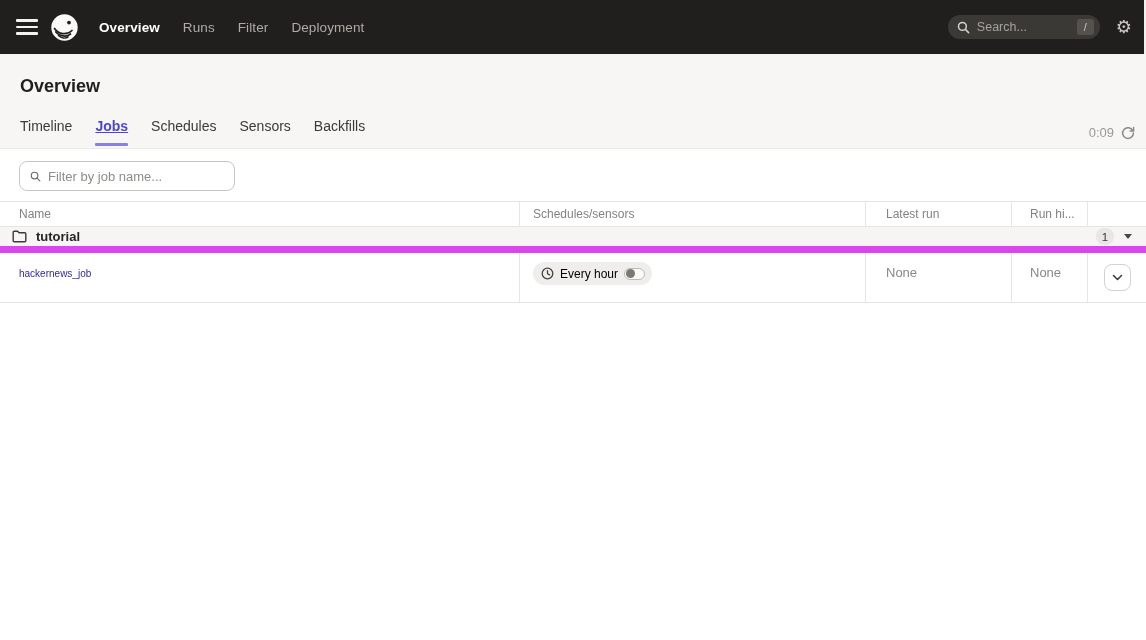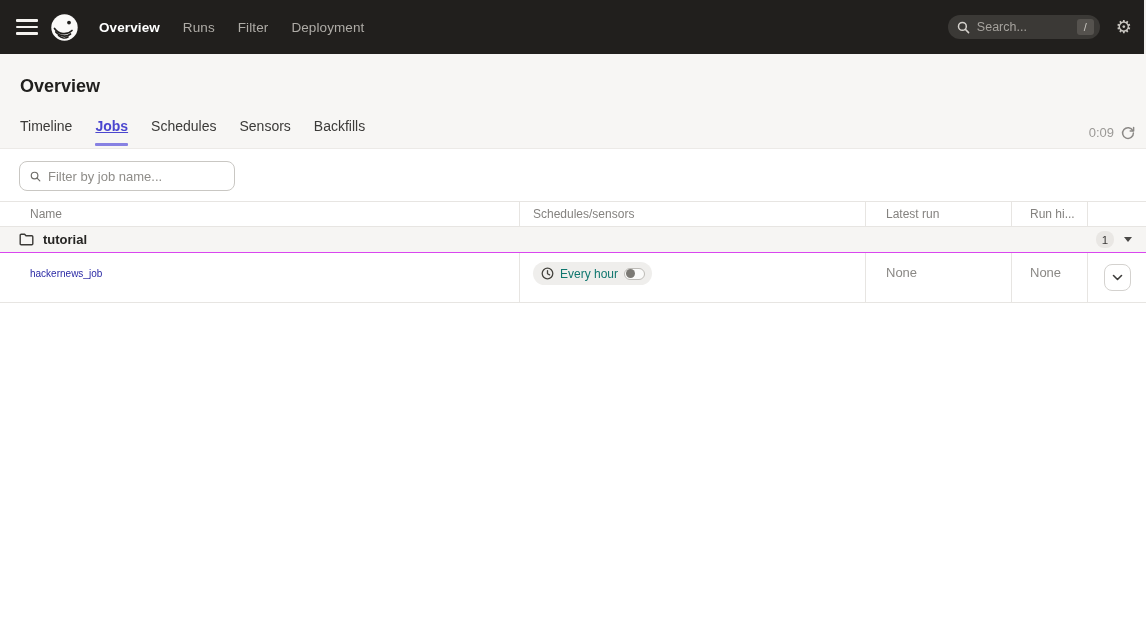--- a/index.html
+++ b/index.html
@@ -37,41 +37,41 @@
   .filter-wrap { padding:12px 0 0 19px; }
   .filter-box { width:216px; height:30px; border:1px solid #c9c7c3; border-radius:8px; background:#fff; display:flex; align-items:center; padding:0 10px; }
   .filter-box input { border:none; outline:none; flex:1; font-size:13px; color:#33322f; margin-left:7px; font-family:"Liberation Sans", sans-serif; background:transparent; }
   .filter-box input::placeholder { color:#8f8d89; }
 
   
   .jobs-table { margin-top:10px; width:1146px; font-size:13px; }
   .thead { display:flex; height:26px; border-top:1px solid #e7e5e2; border-bottom:1px solid #e7e5e2; align-items:center; }
   .th { font-size:12px; color:#84827f; height:100%; display:flex; align-items:center; border-right:1px solid #e7e5e2; white-space:nowrap; overflow:hidden; }
   .th:last-child { border-right:none; }
-  .col-name { flex:0 0 520px; padding-left:30px; }
+  .col-name { flex:0 0 520px; padding-left:19px; }
   .col-sched { flex:0 0 346px; padding-left:13px; }
   .col-latest { flex:0 0 146px; padding-left:20px; }
   .col-runhist { flex:0 0 76px; padding-left:18px; }
   .col-actions { flex:1 1 auto; }
 
-  .group-row { display:flex; align-items:center; height:26px; background:#f6f5f3; border-bottom:1px solid #d946ef; padding:0 14px 0 19px; }
+  .group-row { display:flex; align-items:center; height:26px; background:#f6f5f3; border-bottom:7px solid #d946ef; padding:0 14px 0 12px; }
   .group-left { display:flex; align-items:center; gap:9px; cursor:pointer; }
   .group-name { font-size:13px; font-weight:700; color:#262523; }
   .group-right { margin-left:auto; display:flex; align-items:center; gap:10px; }
   .count-badge { min-width:18px; height:17px; background:#e9e7e4; border-radius:8px; color:#3a3937; font-size:11.5px; display:flex; align-items:center; justify-content:center; padding:0 5px; }
   .caret-down { width:0; height:0; border-left:4px solid transparent; border-right:4px solid transparent; border-top:5px solid #4a4947; cursor:pointer; }
 
   .job-row { display:flex; height:50px; border-bottom:1px solid #e7e5e2; background:#fff; }
   .td { height:100%; border-right:1px solid #e7e5e2; padding-top:12px; }
   .td:last-child { border-right:none; }
   .job-link { color:#2b2aa5; font-size:10px; text-decoration:none; cursor:pointer; }
   .none-text { color:#8a8885; font-size:13px; }
   .td.col-sched { padding-top:9px; }
   .schedule-chip { display:inline-flex; align-items:center; gap:6px; background:#efeeec; border-radius:12px; height:23px; padding:0 7px 0 8px; cursor:pointer; }
-  .chip-label { font-size:12px; color:#0f766e; }
+  .chip-label { font-size:12px; color:#000000; }
   .toggle { width:21px; height:12px; border:1px solid #bdbbb7; background:#fafaf9; border-radius:7px; position:relative; cursor:pointer; }
   .toggle .knob { position:absolute; left:1px; top:0.5px; width:9px; height:9px; border-radius:50%; background:#7b7974; }
   .td.col-actions { padding-top:11px; display:flex; justify-content:center; }
   .row-menu-btn { width:27px; height:27px; border:1px solid #d4d2cf; border-radius:8px; background:#fff; display:flex; align-items:center; justify-content:center; cursor:pointer; }
 </style>
 </head>
 <body>
 
 <div class="navbar">
   <div class="hamburger">

